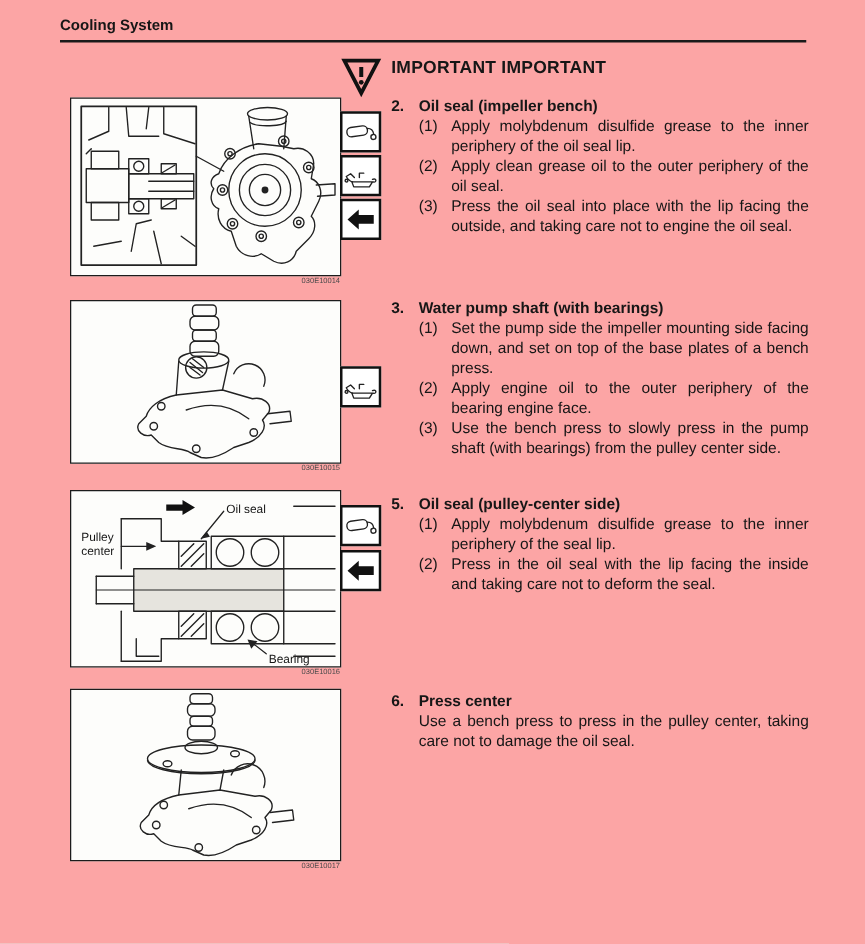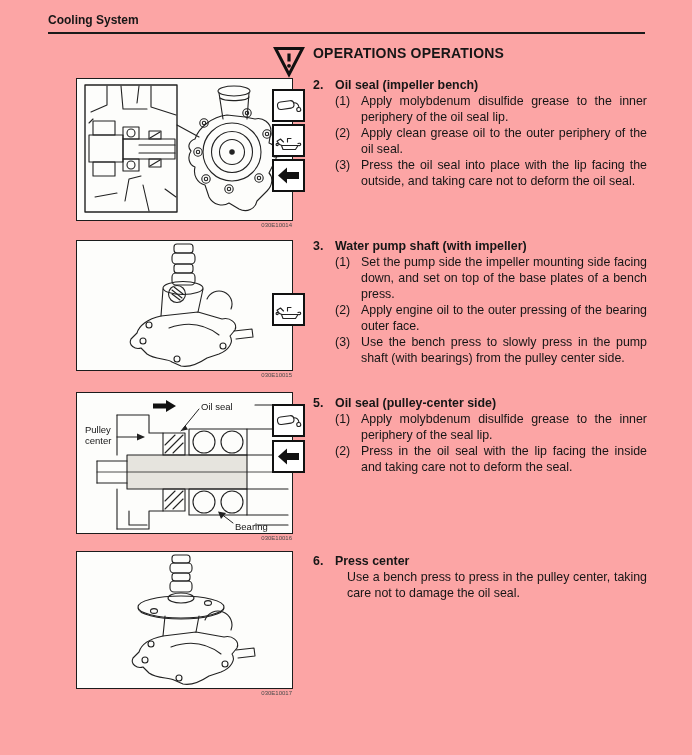--- a/index.html
+++ b/index.html
@@ -17,54 +17,54 @@
   .title{position:absolute; left:313px; top:45px; font-size:14px; font-weight:bold; letter-spacing:.2px;}
   
   .tri{position:absolute; left:272px; top:45px; width:34px; height:33px;}
   .icon-box{
     position:absolute; left:272px; width:33px; height:33px; box-sizing:border-box;
     border:2.2px solid #111; background:#fff;
     display:flex; align-items:center; justify-content:center;
   }
   .icon-box svg{display:block;}
   
-  .figure{position:absolute; left:52px; width:217px;padding-left:24px;}
+  .figure{position:absolute; left:32px; width:217px;padding-left:24px;}
   .fig-box{box-sizing:border-box; width:217px; border:1.6px solid #1c1c1c; background:#fdfdfb;}
   .fig-box svg{display:block;}
   .fig-code{text-align:right; font-size:6px; line-height:8px; color:#4a4a4a; padding-right:1px;
     font-family:"Liberation Sans", sans-serif;}
   
   .sec{position:absolute; left:313px; width:334px; font-size:12.4px; line-height:16px;}
   .sec-head{display:flex; font-weight:bold;}
   .sec-num{width:22px; flex:none;}
   .sec-title{flex:1;}
   .steps{margin-left:22px;}
   .step{display:flex;}
   .step-num{width:26px; flex:none;}
   .step-text{flex:1; text-align:justify;}
   .note{font-weight:bold; text-align:justify;}
-  .body-text{margin-left:34px; text-align:justify;}
+  .body-text{margin-left:22px; text-align:justify;}
   
   .line-art{stroke:#222; fill:none; stroke-width:1.1; stroke-linejoin:round; stroke-linecap:round;}
   .fig-label{font-size:9.5px; fill:#161616; font-family:"Liberation Sans", sans-serif;}
 </style>
 </head>
 <body>
 
 <div class="page">
 
   <div class="crumb">Cooling System</div>
   <div class="rule"></div>
 
   <svg class="tri" viewBox="0 0 34 33">
     <polygon points="3.5,3.5 30.5,3.5 17,29.5" fill="none" stroke="#111" stroke-width="3" stroke-linejoin="miter"></polygon>
     <line x1="17" y1="8.5" x2="17" y2="16.5" stroke="#111" stroke-width="3.2"></line>
     <circle cx="17" cy="20.8" r="1.9" fill="#111"></circle>
   </svg>
-  <div class="title">OPERATIONS OPERATIONS</div>
+  <div class="title">IMPORTANT IMPORTANT</div>
 
   <div class="figure" style="top:78px;">
     <div class="fig-box">
       <svg viewBox="0 0 214 141" width="214" height="141">
         <g class="line-art">
 
           <rect x="8" y="6" width="92" height="127" stroke-width="1.4"></rect>
 
           <path d="M30,7 L30,26 L14,33"></path>
           <path d="M44,7 L46,30 L70,30"></path>
@@ -165,21 +165,21 @@
       <div class="step">
         <span class="step-num">(1)</span>
         <span class="step-text">Apply molybdenum disulfide grease to the inner periphery of the oil seal lip.</span>
       </div>
       <div class="step">
         <span class="step-num">(2)</span>
         <span class="step-text">Apply clean grease oil to the outer periphery of the oil seal.</span>
       </div>
       <div class="step">
         <span class="step-num">(3)</span>
-        <span class="step-text">Press the oil seal into place with the lip facing the outside, and taking care not to deform the oil seal.</span>
+        <span class="step-text">Press the oil seal into place with the lip facing the outside, and taking care not to engine the oil seal.</span>
       </div>
     </div>
   </div>
 
   <div class="figure" style="top:240px;">
     <div class="fig-box">
       <svg viewBox="0 0 214 129" width="214" height="129">
         <g class="line-art">
 
           <rect x="97" y="3" width="19" height="9" rx="3"></rect>
@@ -220,30 +220,30 @@
         <circle cx="3.2" cy="18.5" r="1.1"></circle>
         <path d="M24,17.5 c3.5,-1.5 3.5,3 0.5,2"></path>
         <path d="M13.5,16 L13.5,12.5 L17,12.5"></path>
       </g>
     </svg>
   </div>
 
   <div class="sec" style="top:238px;">
     <div class="sec-head">
       <span class="sec-num">3.</span>
-      <span class="sec-title">Water pump shaft (with impeller)</span>
+      <span class="sec-title">Water pump shaft (with bearings)</span>
     </div>
     <div class="steps">
       <div class="step">
         <span class="step-num">(1)</span>
         <span class="step-text">Set the pump side the impeller mounting side facing down, and set on top of the base plates of a bench press.</span>
       </div>
       <div class="step">
         <span class="step-num">(2)</span>
-        <span class="step-text">Apply engine oil to the outer pressing of the bearing outer face.</span>
+        <span class="step-text">Apply engine oil to the outer periphery of the bearing engine face.</span>
       </div>
       <div class="step">
         <span class="step-num">(3)</span>
         <span class="step-text">Use the bench press to slowly press in the pump shaft (with bearings) from the pulley center side.</span>
       </div>
     </div>
   </div>
 
   <div class="figure" style="top:392px;">
     <div class="fig-box">

